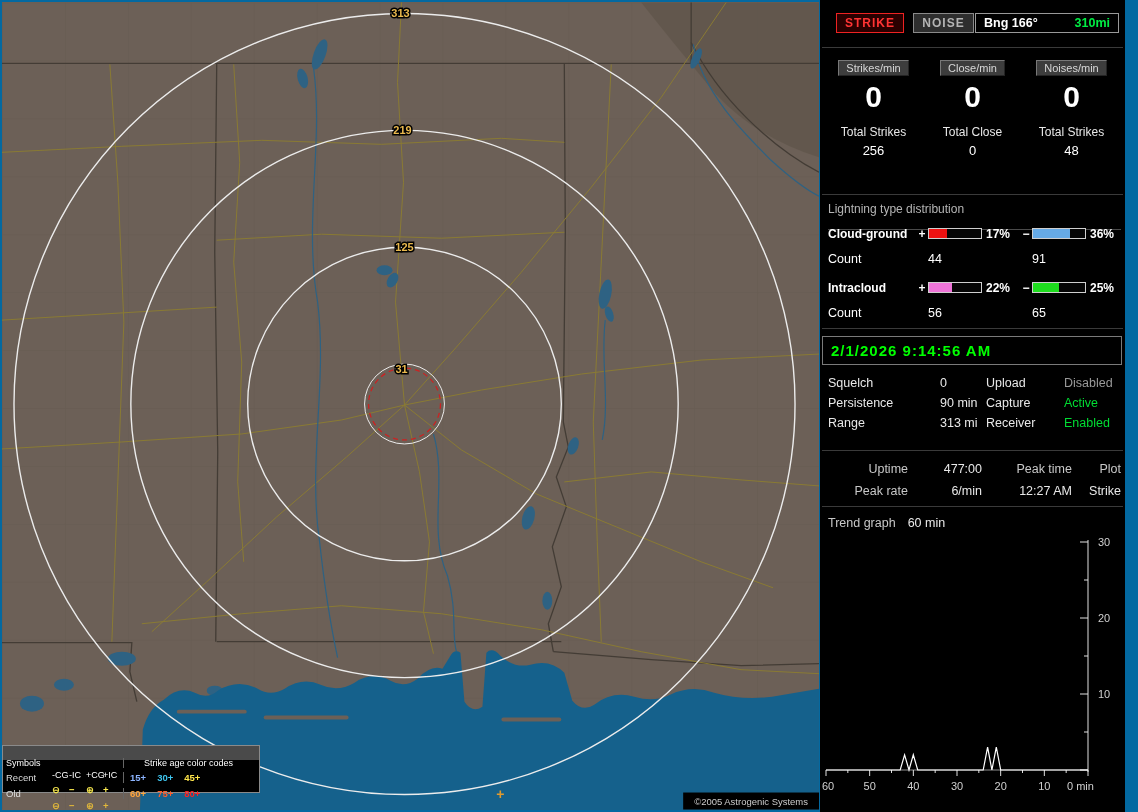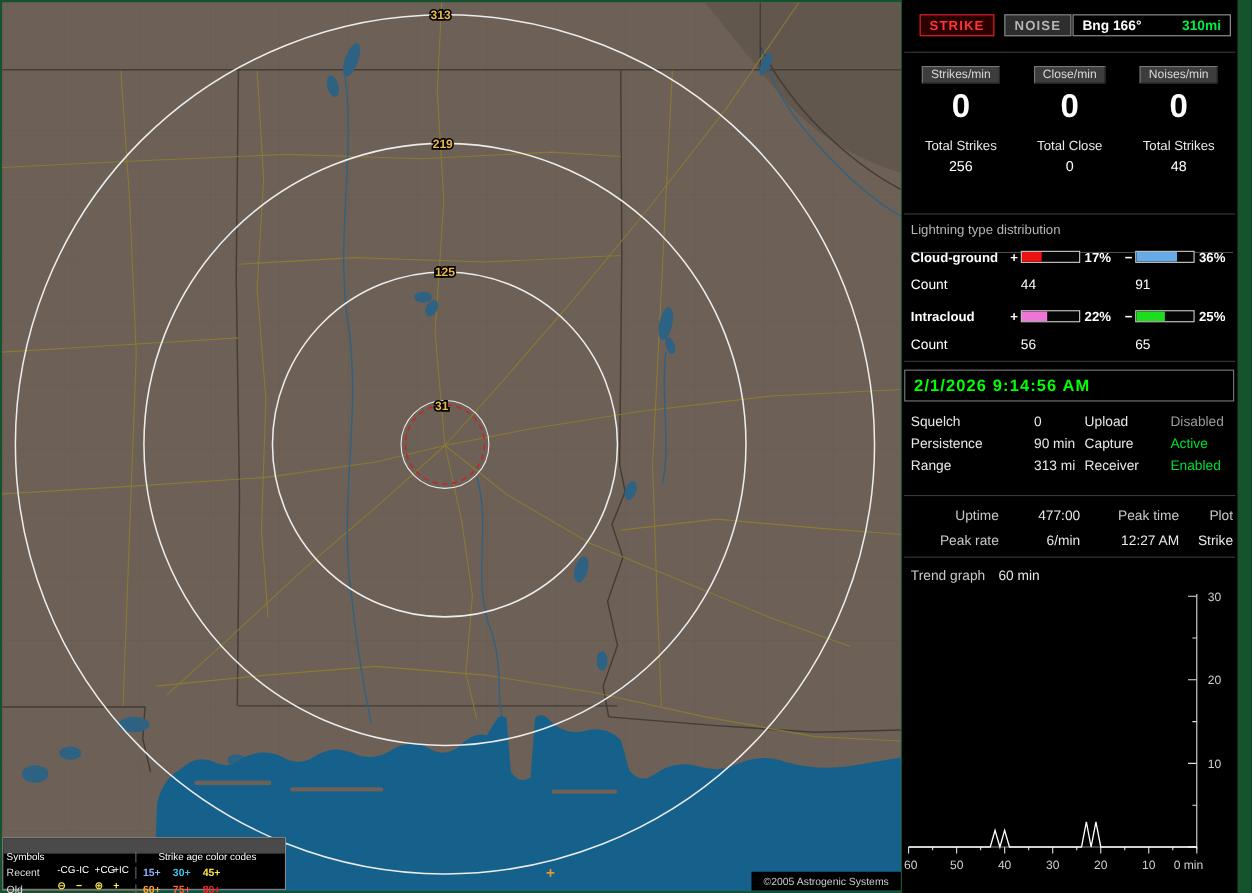--- a/index.html
+++ b/index.html
@@ -1,24 +1,24 @@
 <!DOCTYPE html>
 <html><head>
 <meta charset="utf-8">
 <style>
   * { margin:0; padding:0; box-sizing:border-box; }
   body { background:#000; font-family:"Liberation Sans","DejaVu Sans",sans-serif; }
-  .app { position:relative; width:1138px; height:812px; background:#14532d; overflow:hidden; }
+  .app { position:relative; width:1138px; height:812px; background:#0369a1; overflow:hidden; }
 
   
   .map-area { position:absolute; left:2px; top:2px; width:817px; height:808px; background:#6c6057; }
   .map-svg { position:absolute; left:0; top:0; width:817px; height:808px; display:block; }
 
   
-  .legend { position:absolute; left:0; bottom:1px; width:258px; background:#000; border:1px solid #8a8a8a; font-size:9.5px; color:#ddd; }
+  .legend { position:absolute; left:0; bottom:17px; width:258px; background:#000; border:1px solid #8a8a8a; font-size:9.5px; color:#ddd; }
   .lg-row { display:grid; grid-template-columns:46px 17px 17px 17px 17px 1fr; align-items:center; height:16px; padding:0 3px; }
   .lg-head { background:#4a4a4a; color:#fff; height:14px; font-size:9px; }
   .lg-c0 { white-space:nowrap; }
   .lg-sym { text-align:left;margin-top:24px; }
   .sym-recent { color:#ffef50; font-weight:bold; }
   .sym-old { color:#e3b93a; font-weight:bold; }
   .lg-ages { border-left:1px solid #666; padding-left:6px; margin-left:3px; display:flex; gap:11px; white-space:nowrap; }
   .lg-ages b { font-weight:bold; }
   .lg-agehead { border-left:1px solid #666;padding-left:20px; }
 

